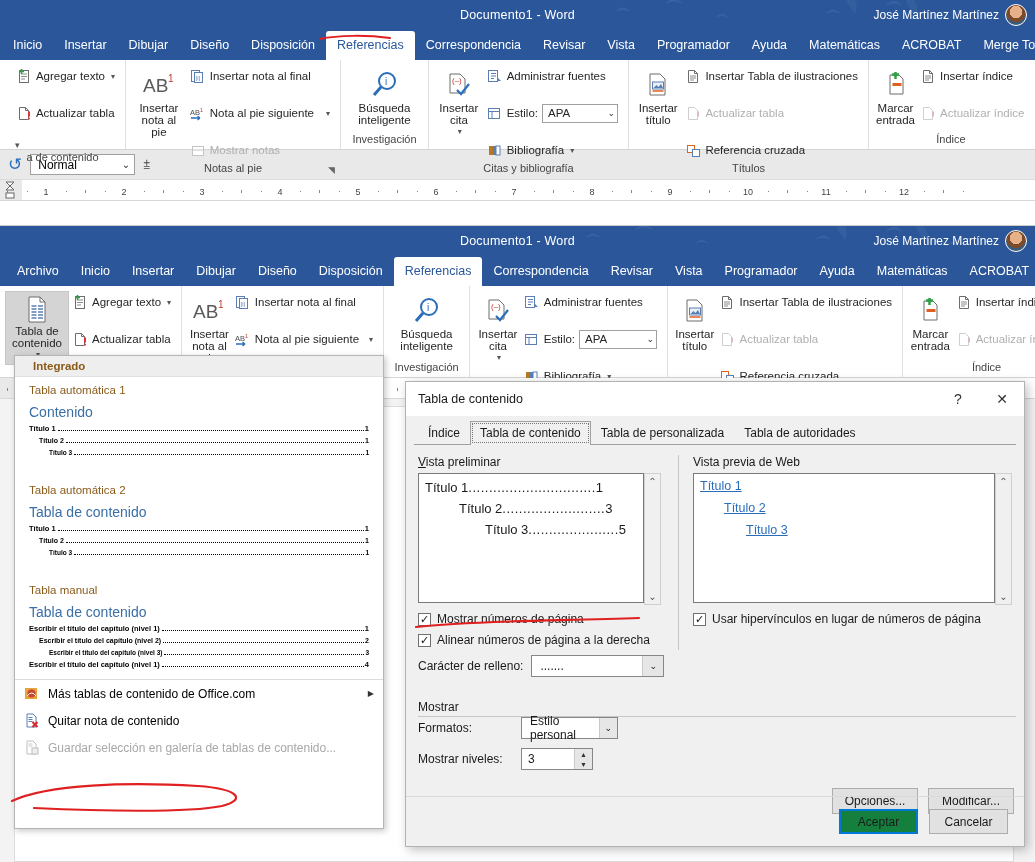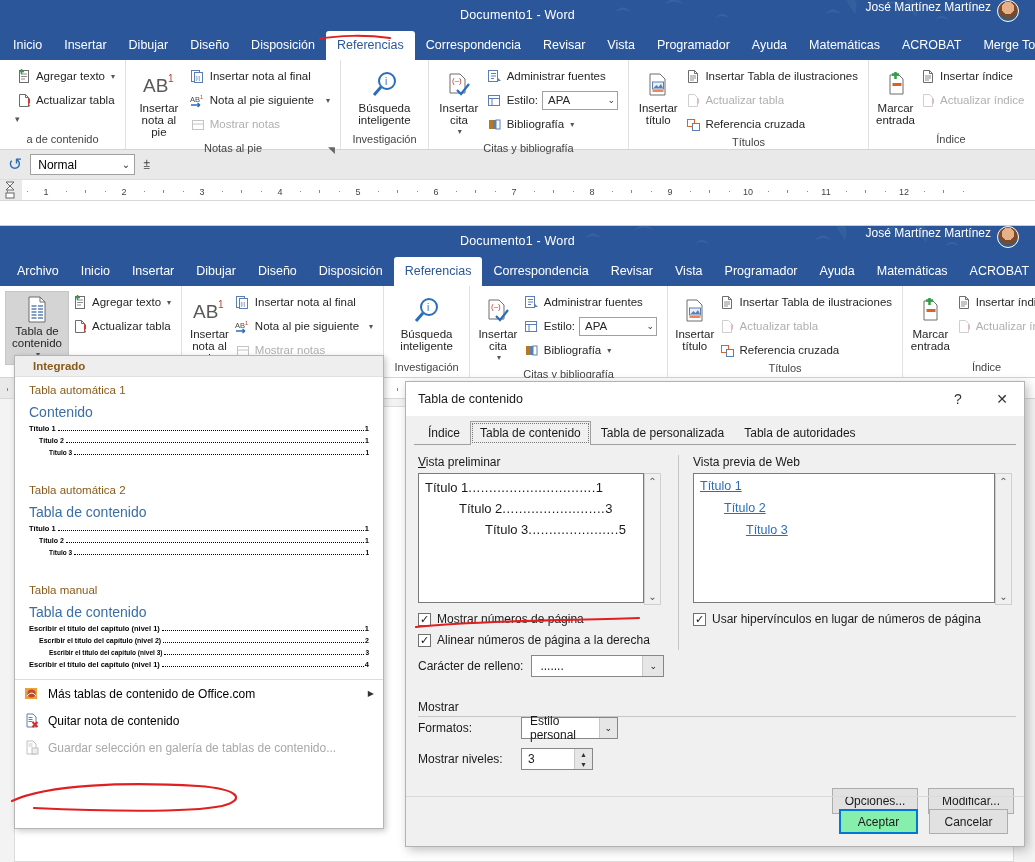--- a/index.html
+++ b/index.html
@@ -13,22 +13,22 @@
 
   
   .word-win { position: absolute; background: #fff; }
   .titlebar {
     background: #2b579a; color: #fff; height: 30px;
     display: flex; align-items: center; justify-content: center;
     position: relative; font-size: 12.5px;
   }
   .titlebar .doc-title { letter-spacing: .2px; }
   .titlebar .account {
-    position: absolute; right: 16px; top: 0; height: 30px;
-    display: flex; gap: 6px; font-size: 12px;
+    position: absolute; right: 8px; top: 0; height: 30px;
+    display: flex; align-items: center; gap: 6px; font-size: 12px;
   }
   .avatar {
     width: 22px; height: 22px; border-radius: 50%;
     background: radial-gradient(circle at 50% 35%, #e6b089 0 38%, #7a4a2a 39% 60%, #3a5a78 61% 100%);
     border: 1.5px solid #fff;
   }
   .tabstrip {
     background: #2b579a; height: 30px; display: flex; align-items: flex-end;
     padding-left: 4px; position: relative;
   }
@@ -59,21 +59,21 @@
   }
   .rgroup-label .dlg { position: absolute; right: 0; bottom: 2px; font-size: 9px; color:#666; }
 
   .bigbtn {
     display: flex; flex-direction: column; align-items: center; justify-content: flex-start;
     width: 62px; padding: 3px 2px; text-align: center; line-height: 12px; font-size: 11.5px;
   }
   .bigbtn .ico { height: 34px; display:flex; align-items:center; justify-content:center; }
   .bigbtn.pressed { background: #d4d4d4; border: 1px solid #c6c6c6; }
 
-  .smallcol { display: flex; flex-direction: column; gap: 3px; padding-top: 1px; }
+  .smallcol { display: flex; flex-direction: column; gap: 16px; padding-top: 1px; }
   .smallbtn {
     display: flex; align-items: center; gap: 4px; padding: 2px 5px 2px 3px;
     white-space: nowrap; line-height: 15px; height: 21px;
   }
   .smallbtn.dim { color: #b0b0b0; }
   .smallbtn .ico { width: 16px; height: 16px; display:flex; align-items:center; justify-content:center; flex: 0 0 16px;}
   .caret { font-size: 8px; color: #555; margin-left: 2px; }
   .combo {
     display:inline-flex; align-items:center; border:1px solid #a0a0a0; background:#fff;
     height: 19px; padding: 0 2px 0 5px; font-size: 11.5px; min-width: 72px; justify-content: space-between;
@@ -185,21 +185,21 @@
     display:flex; align-items:center; justify-content:space-between; font-size:12px; padding-left:6px;}
   .spin .sbtns { display:flex; flex-direction:column; width:18px; height:20px; background:#e6e6e6; border-left:1px solid #c9c9c9;}
   .spin .sb { flex:1; display:flex;align-items:center;justify-content:center;font-size:7px;color:#333;}
   .group-box { margin: 10px 8px 0 12px; position:relative; padding-top: 8px; }
   .group-box .gl { position:absolute; top:-1px; left:0; background:#f0f0f0; padding-right:6px; font-size:12px; }
   .group-box .gline { border-top:1px solid #c6c6c6; margin-top:7px; }
   .btn {
     border:1px solid #adadad; background:#e1e1e1; height:26px; min-width:86px;
     display:flex; align-items:center; justify-content:center; font-size:12px;
   }
-  .btn.primary { border:2px solid #0078d7; background:#86efac; }
+  .btn.primary { border:2px solid #0078d7; background:#15803d; }
   .divider-v { width:1px; background:#c6c6c6; }
 
   
   .annot { position:absolute; pointer-events:none; }
 </style>
 </head>
 <body>
 
 <div class="root">
 

